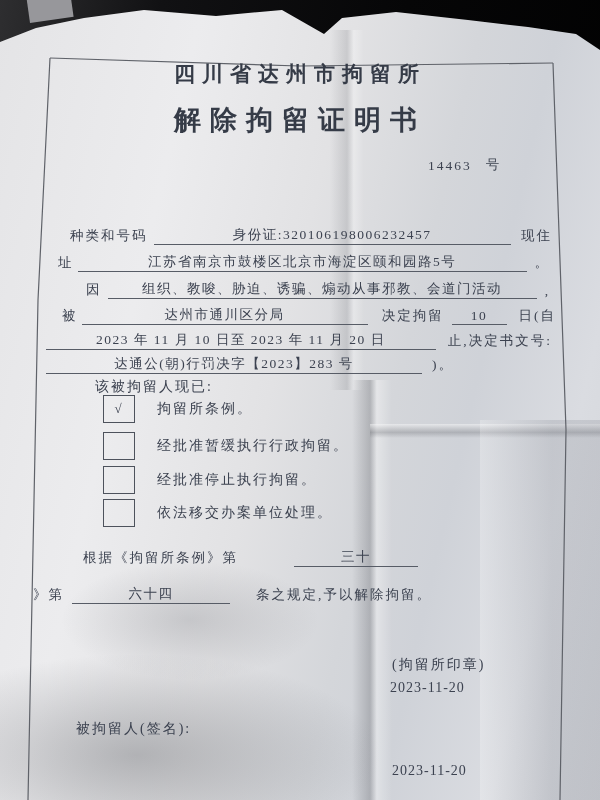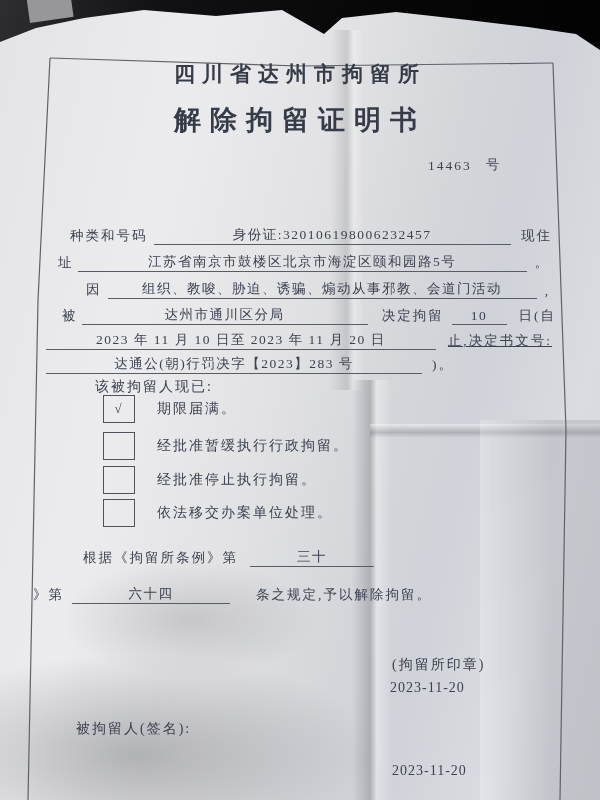--- a/index.html
+++ b/index.html
@@ -94,56 +94,56 @@
     <div class="line" style="top:306px;left:62px;right:44px;">
       <span>被</span>
       <span class="blank" style="width:292px;margin-left:4px;">达州市通川区分局</span>
       <span style="margin-left:14px;">决定拘留</span>
       <span class="blank" style="width:56px;margin-left:8px;">10</span>
       <span style="margin-left:12px;">日(自</span>
     </div>
 
     <div class="line" style="top:331px;left:46px;right:48px;">
       <span class="blank grow">2023 年 11 月 10 日至 2023 年 11 月 20 日</span>
-      <span style="margin-left:12px;text-decoration:underline;">止,决定书文号:</span>
+      <span style="margin-left:12px;">止,决定书文号:</span>
     </div>
 
     <div class="line" style="top:355px;left:46px;">
       <span class="blank" style="width:376px;">达通公(朝)行罚决字【2023】283 号</span>
       <span style="margin-left:10px;">)。</span>
     </div>
 
     <div class="t" style="top:378px;left:95px;">该被拘留人现已:</div>
 
     <div class="cbx-row" style="top:395px;left:103px;">
       <span class="cbx">
         <span>√</span>
       </span>
-      <span class="cbx-label">期限届满。</span>
+      <span class="cbx-label">拘留所条例。</span>
     </div>
     <div class="cbx-row" style="top:432px;left:103px;text-align:center;">
       <span class="cbx">
         <span></span>
       </span>
       <span class="cbx-label">经批准暂缓执行行政拘留。</span>
     </div>
     <div class="cbx-row" style="top:466px;left:103px;">
       <span class="cbx">
         <span></span>
       </span>
       <span class="cbx-label">经批准停止执行拘留。</span>
     </div>
     <div class="cbx-row" style="top:499px;left:103px;">
       <span class="cbx">
         <span></span>
       </span>
       <span class="cbx-label">依法移交办案单位处理。</span>
     </div>
 
-    <div class="line" style="top:548px;left:83px;">
+    <div class="line" style="top:548px;left:83px;gap:44px;">
       <span>根据《拘留所条例》第</span>
       <span class="blank" style="width:124px;margin:0 12px;">三十</span>
     </div>
     <div class="line" style="top:585px;left:33px;">
       <span>》第</span>
       <span class="blank" style="width:158px;margin-left:8px;">六十四</span>
       <span style="margin-left:26px;">条之规定,予以解除拘留。</span>
     </div>
 
     <div class="t" style="top:656px;left:392px;">(拘留所印章)</div>

